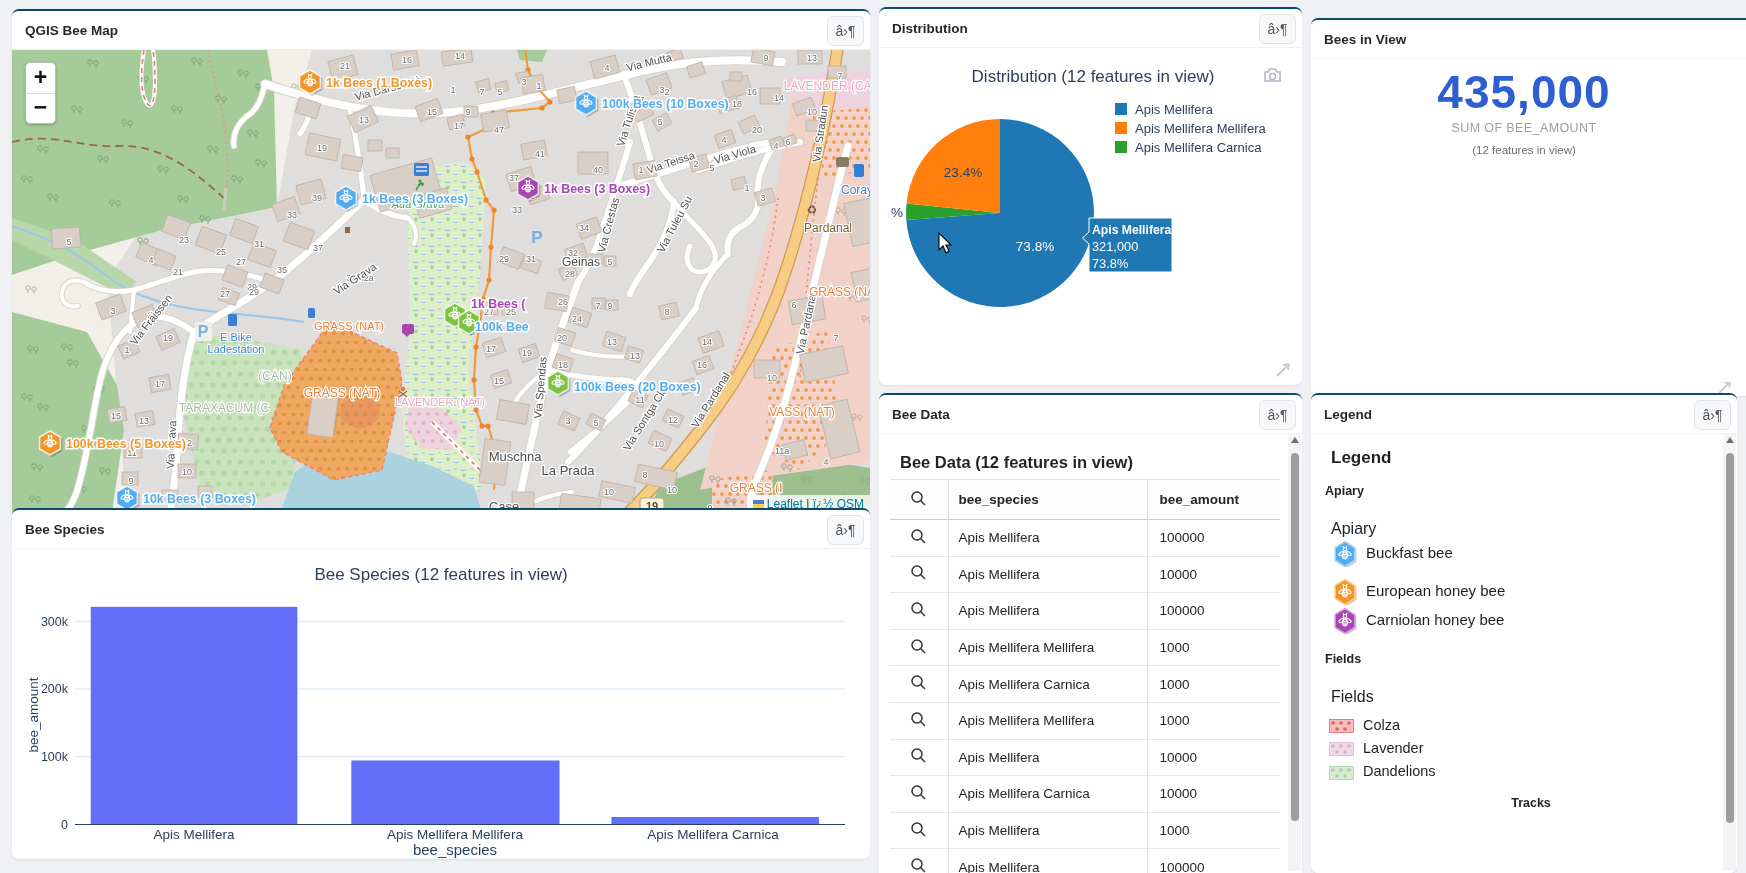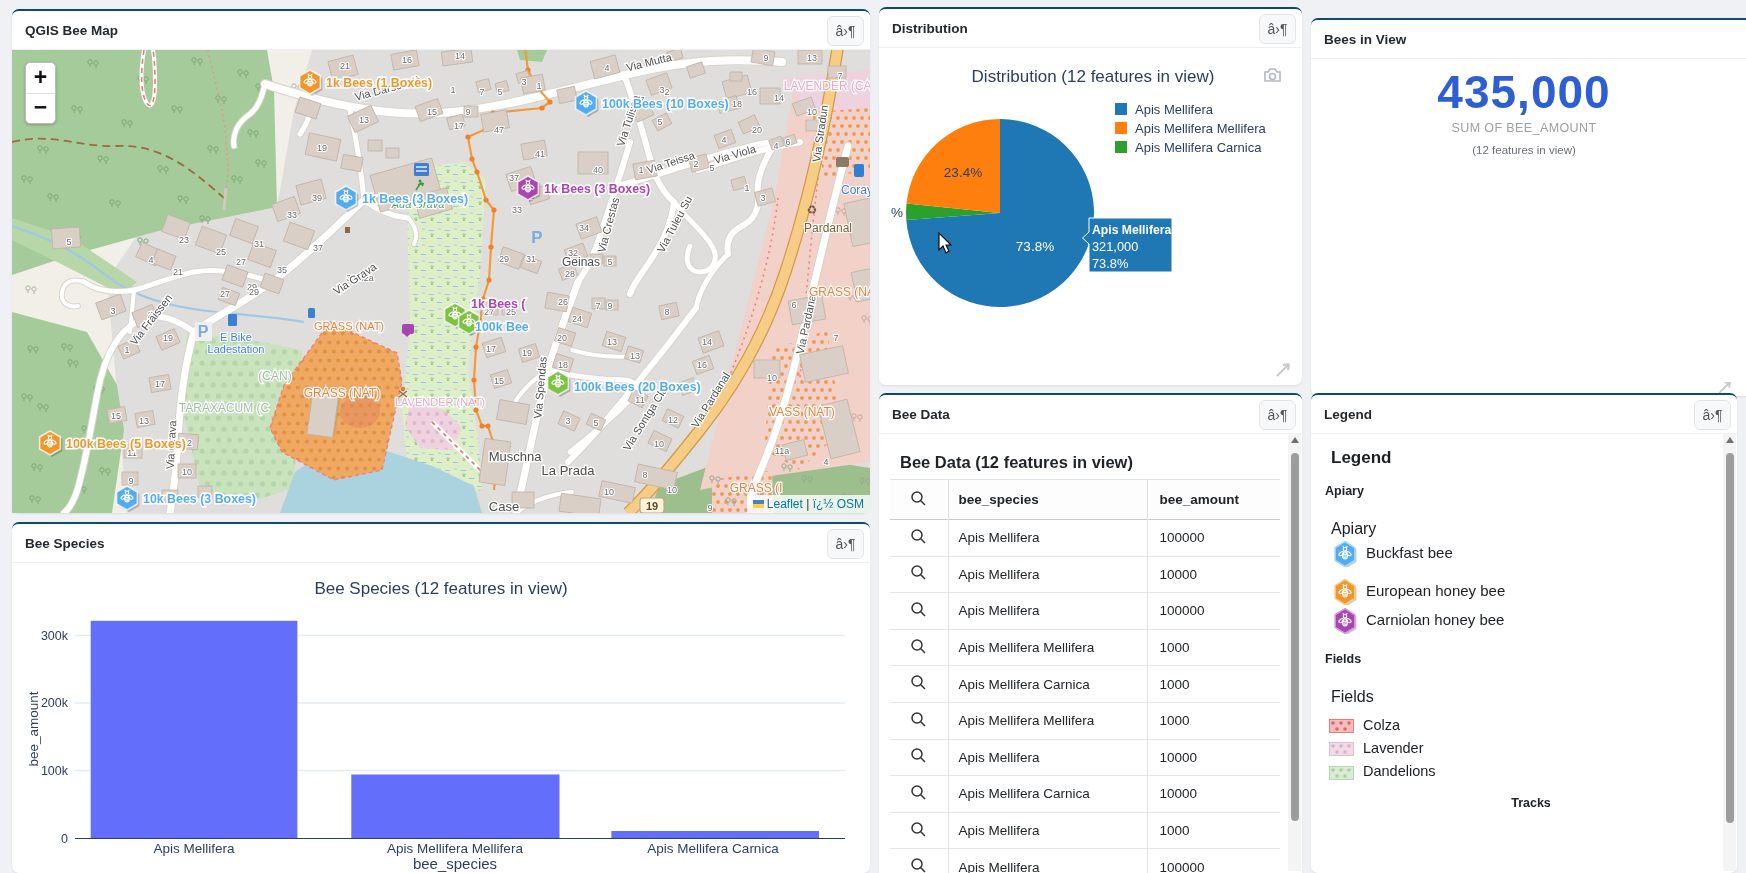--- a/index.html
+++ b/index.html
@@ -884,21 +884,21 @@
 <div style="position:absolute;left:13px;top:12px;width:31px;height:62px;background:#fff;
  border:1px solid #bbb;border-radius:5px;box-shadow:0 1px 3px rgba(0,0,0,0.25);">
  <div style="height:31px;border-bottom:1px solid #ddd;text-align:center;font-size:23px;font-weight:bold;color:#111;line-height:29px;">+</div>
  <div style="height:30px;text-align:center;font-size:23px;font-weight:bold;color:#111;line-height:26px;">−</div>
       </div>
 <div style="position:absolute;right:0;bottom:0;height:18px;background:rgba(255,255,255,0.8);
  padding:0 6px;font-size:12px;color:#333;line-height:18px;">
  <span style="display:inline-block;width:11px;height:8px;background:linear-gradient(#4a7fc9 50%,#f5d24a 50%);margin-right:3px;"></span><span style="color:#0078a8;text-align:right;">Leaflet</span> | <span style="color:#0078a8;">ï¿½ OSM</span></div>
 </div>
   </div>
-<div class="panel" style="left:12px;top:522px;width:858px;height:351px;">
+<div class="panel" style="left:12px;top:508px;width:858px;height:351px;">
 <div class="phead">
       <span class="ptitle">Bee Species</span>
       <span class="pbtn">â›¶</span>
     </div>
 <div style="position:relative;width:858px;height:310px;">
 <svg width="858" height="310" viewBox="0 0 858 310" style="display:block">
 <text x="429" y="31" font-size="17" fill="#2a3f5f" text-anchor="middle">Bee Species (12 features in view)</text>
 <g stroke="#e5ecf6" stroke-width="1.4">
 <line x1="63" y1="72.5" x2="833" y2="72.5"></line>
 <line x1="63" y1="140" x2="833" y2="140"></line>

